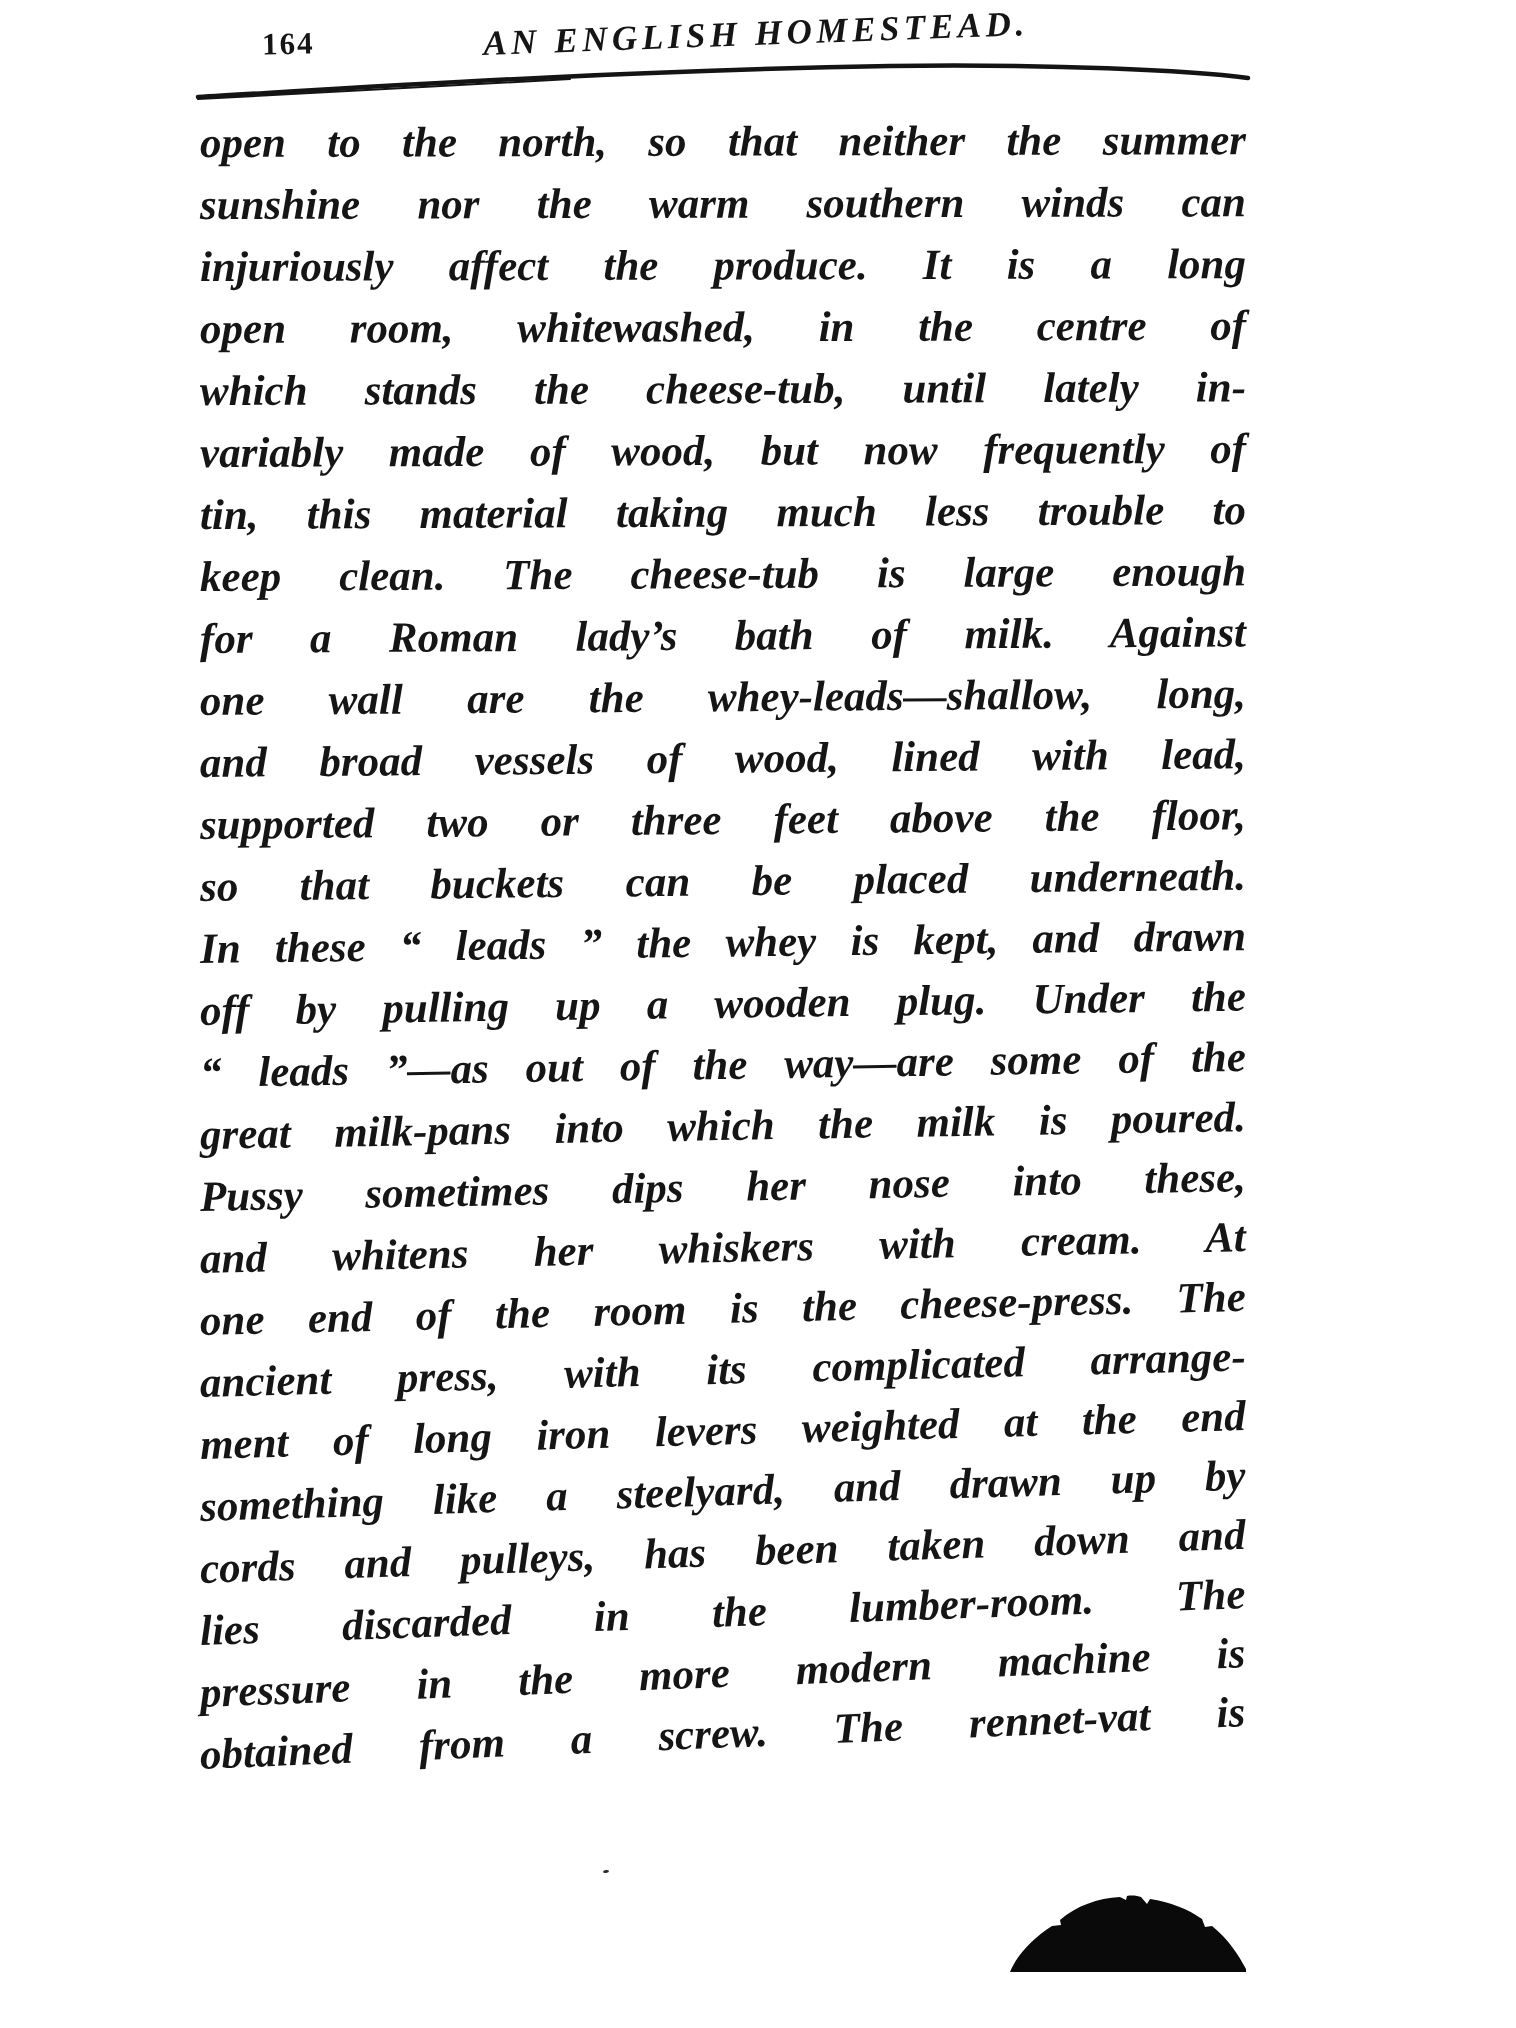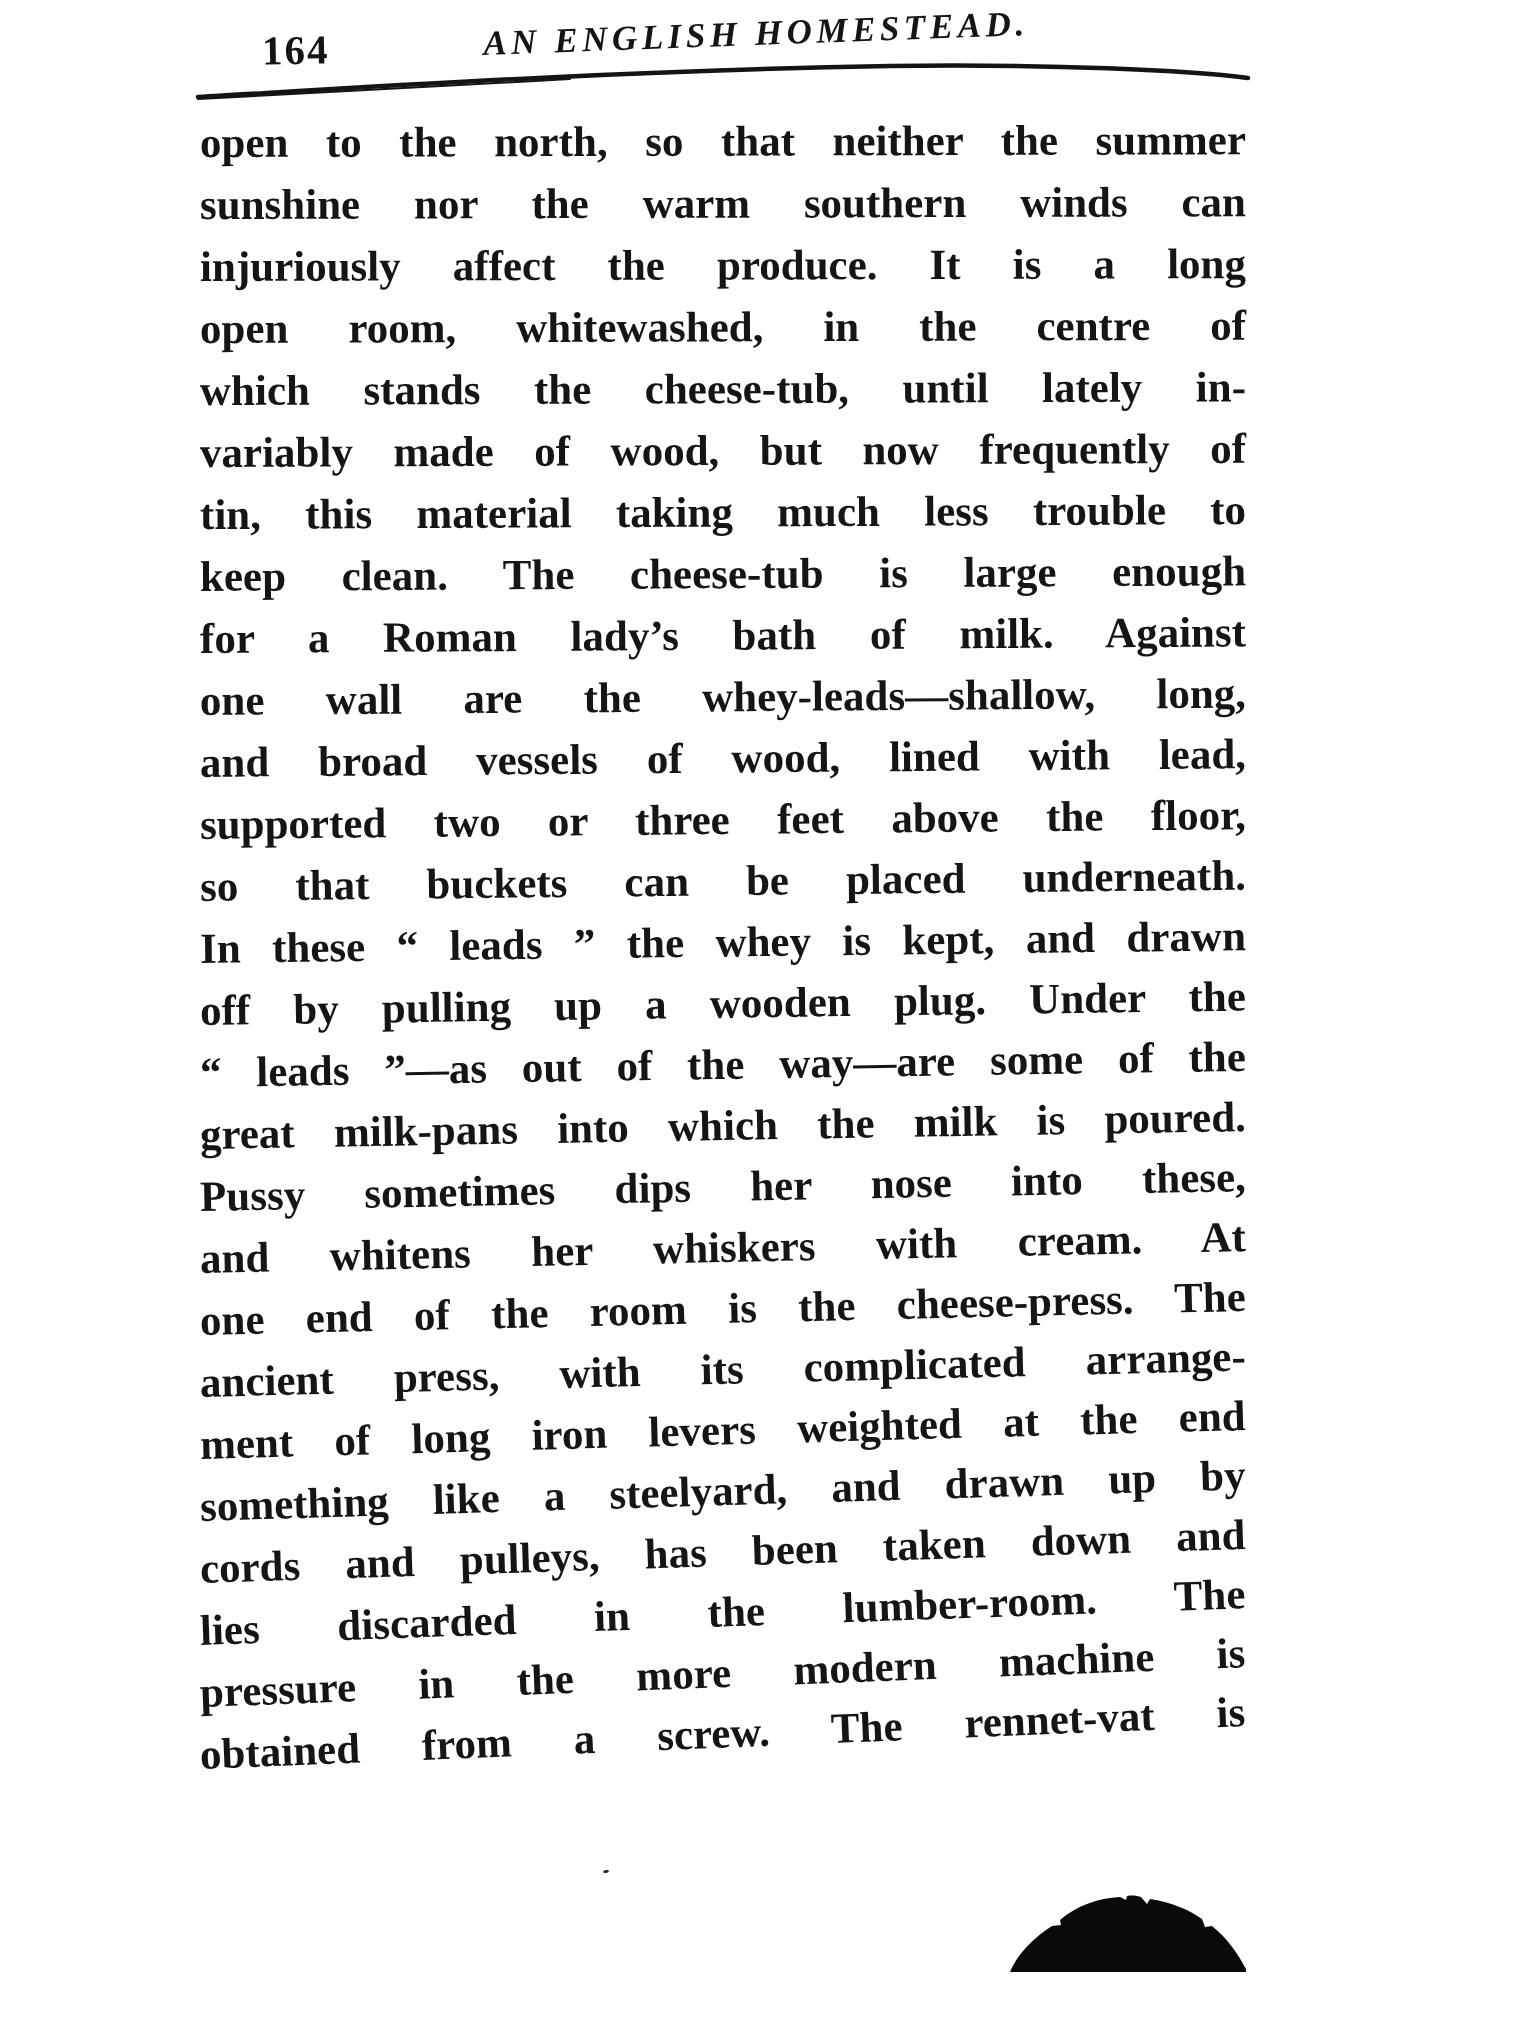--- a/index.html
+++ b/index.html
@@ -13,21 +13,21 @@
     height: 2028px;
     background: #ffffff;
     overflow: hidden;
     font-family: "Liberation Serif", "DejaVu Serif", serif;
     color: #151515;
   }
   .pagenum {
     position: absolute;
     left: 262px;
     top: 26px;
-    font-size: 41px;
+    font-size: 31px;
     font-weight: 700;
     letter-spacing: 2px;
     transform: rotate(-1deg);
   }
   .title {
     position: absolute;
     left: 232px;
     top: 14px;
     width: 1048px;
     text-align: center;
@@ -43,20 +43,21 @@
     left: 190px;
     top: 58px;
     width: 1070px;
     height: 48px;
   }
   .body {
     position: absolute;
     left: 200px;
     top: 112px;
     width: 1046px;
+    font-style: italic;
   }
   .line {
     height: 62px;
     line-height: 62px;
     font-size: 43px;
     font-weight: 700;
     text-align: justify;
     text-align-last: justify;
     white-space: nowrap;
     transform-origin: left center;

